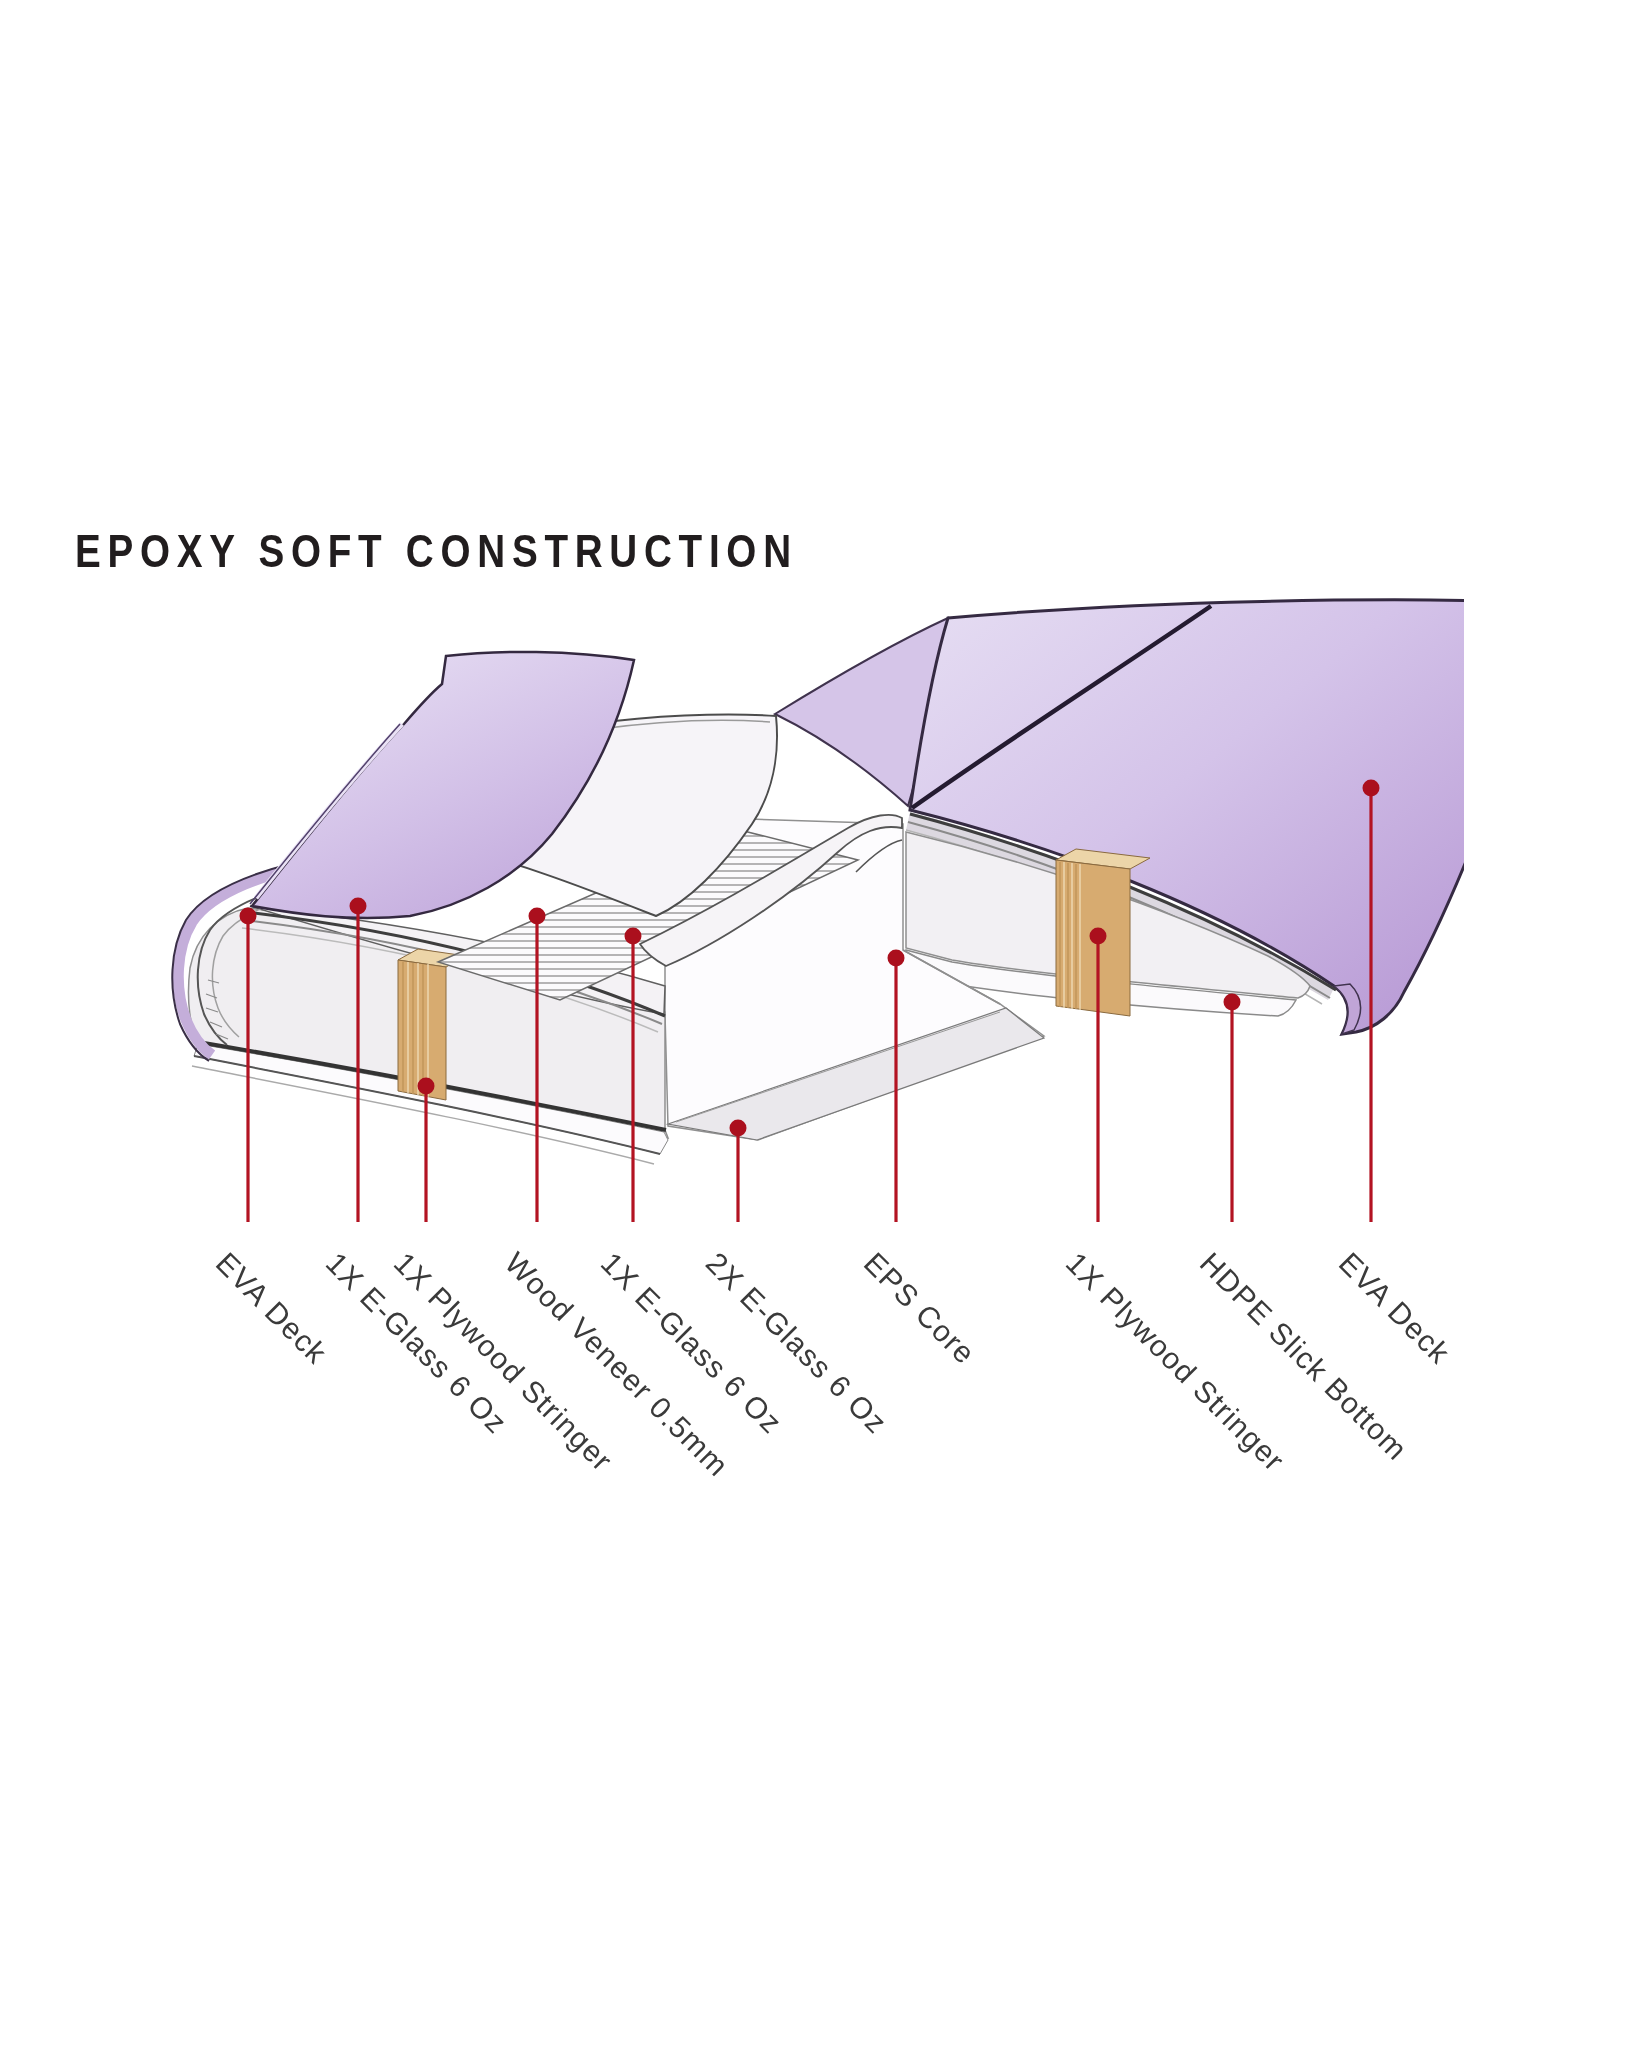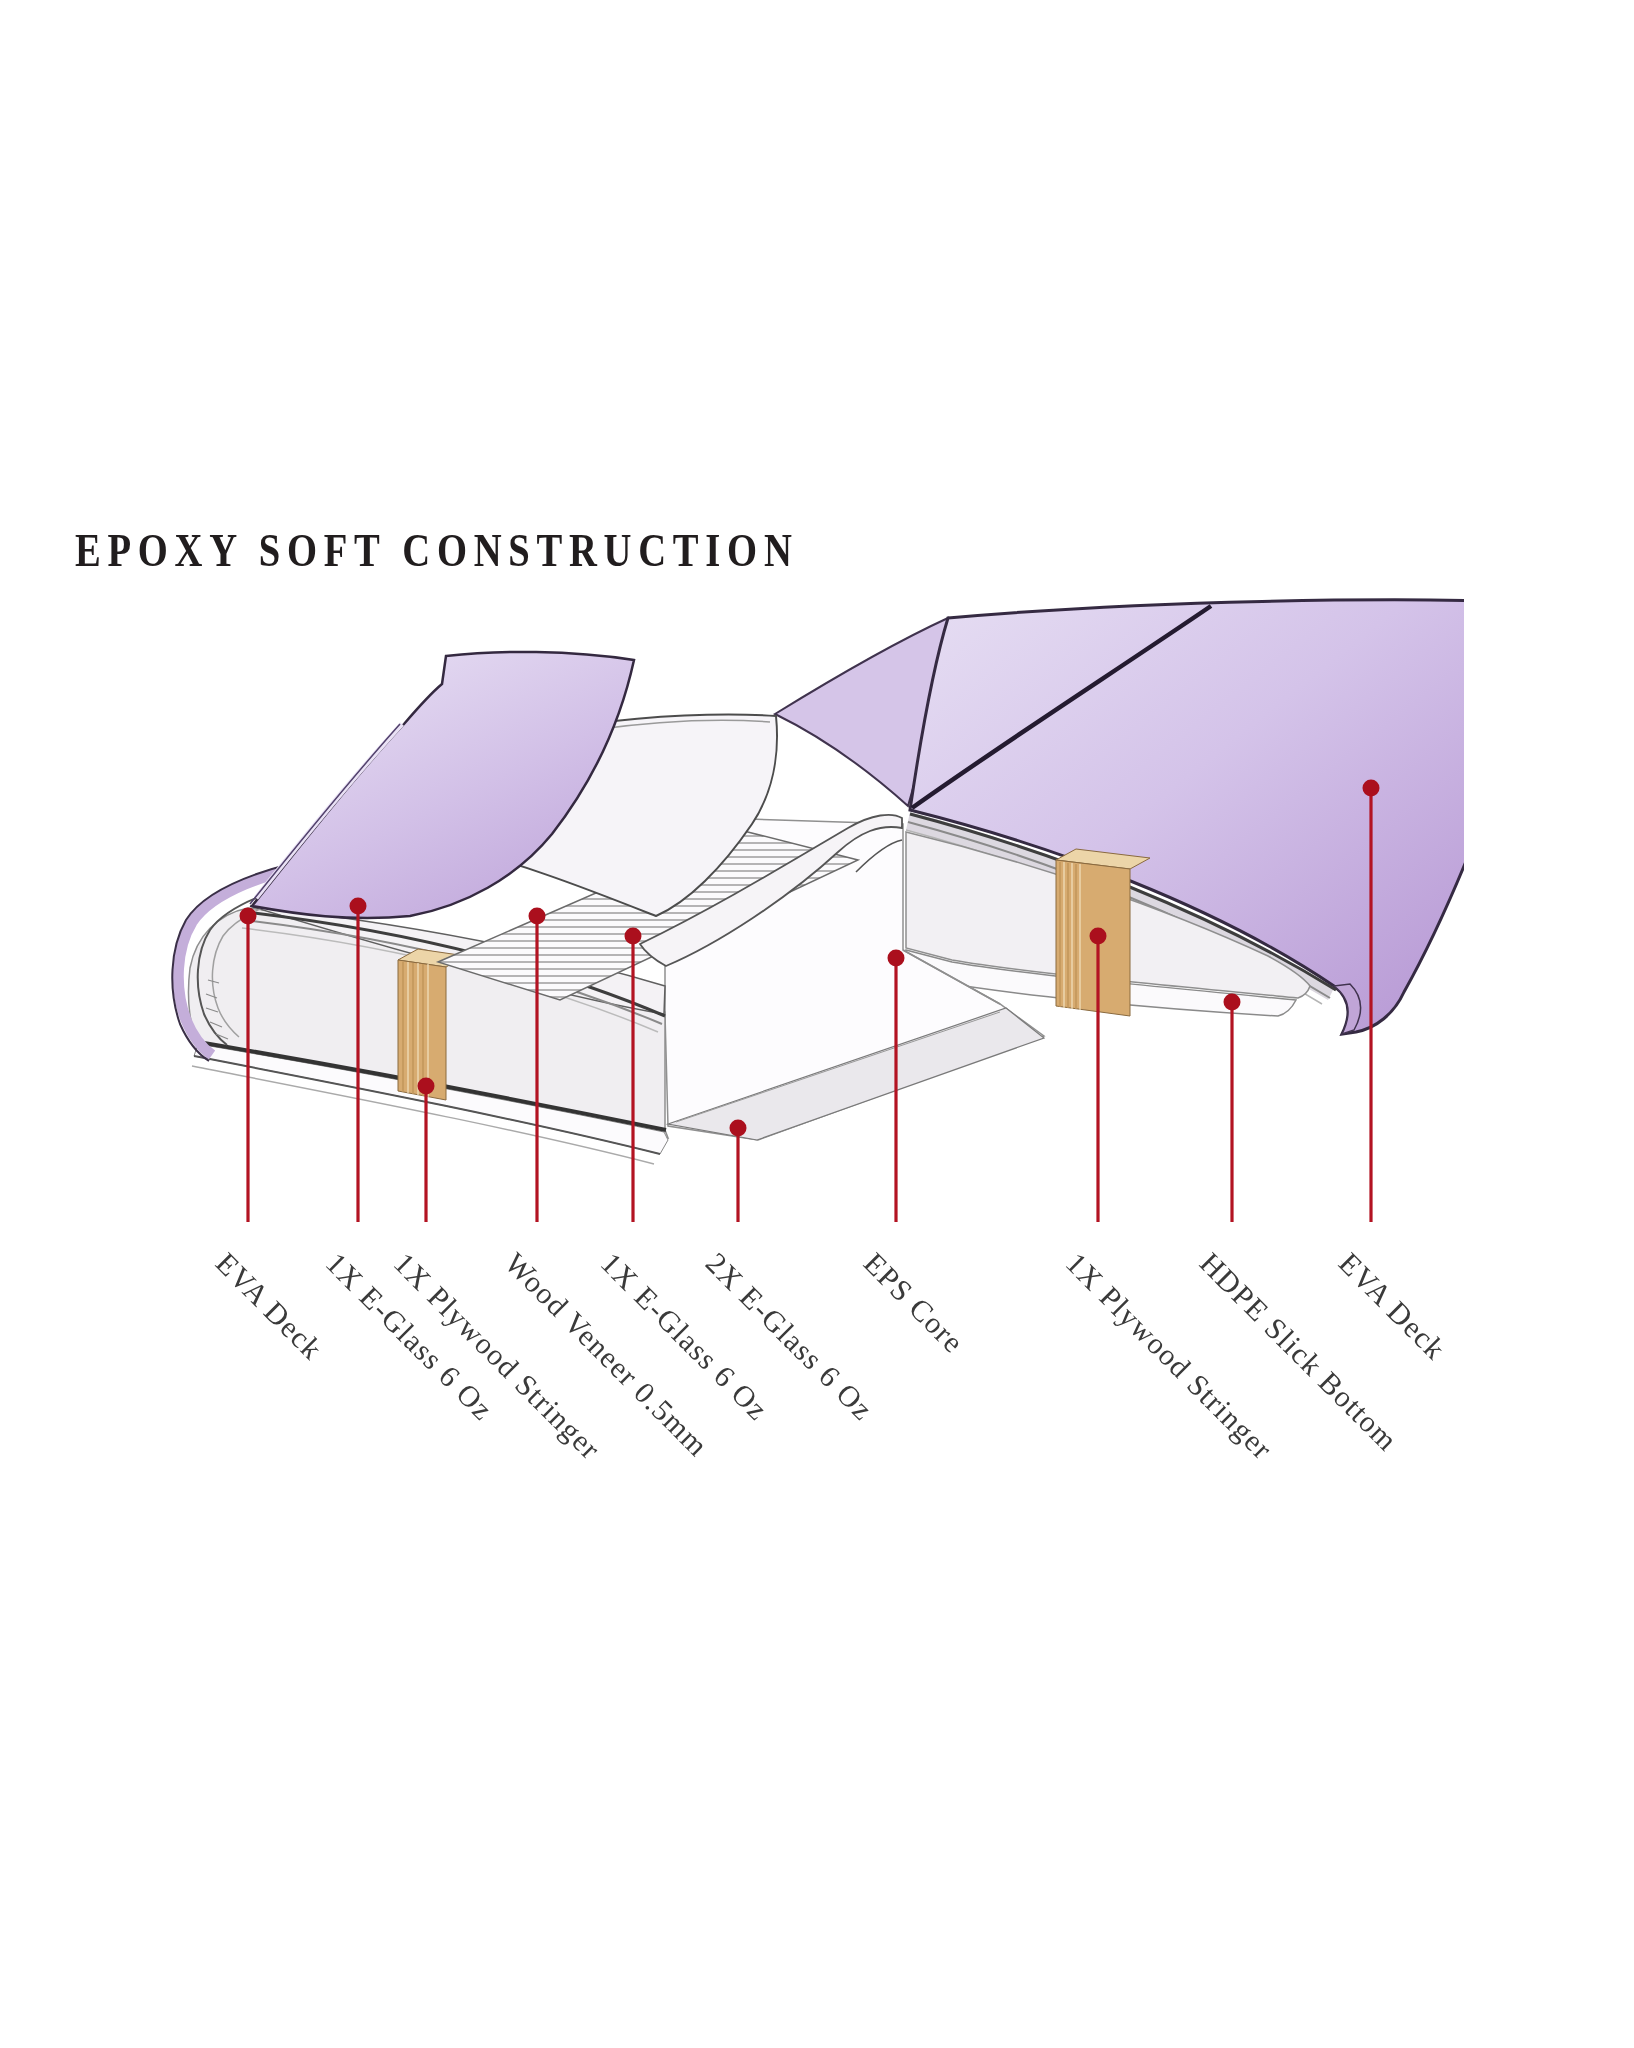--- a/index.html
+++ b/index.html
@@ -1,17 +1,17 @@
 <!DOCTYPE html>
 <html><head>
 <meta charset="utf-8">
 <style>
   html,body{margin:0;padding:0;background:#ffffff;}
   .page{position:relative;width:1464px;height:2048px;background:#ffffff;overflow:hidden;
-        font-family:Liberation Serif, serif;border-radius:24px;}
+        font-family:Liberation Sans, sans-serif;border-radius:24px;}
   .title{position:absolute;left:75px;top:524px;margin:0;
          font-size:46px;font-weight:700;letter-spacing:8px;color:#211d1e;
          transform:scaleX(0.84);transform-origin:0 0;white-space:nowrap;}
   .diagram-svg{position:absolute;left:0;top:0;width:1634px;height:2048px;}
   .callout-label{position:absolute;top:1246px;white-space:nowrap;
                  font-size:30px;font-weight:400;color:#3a3a3a;letter-spacing:1.2px;
                  transform:rotate(45deg);transform-origin:0 0;}
 </style>
 </head>
 <body>

